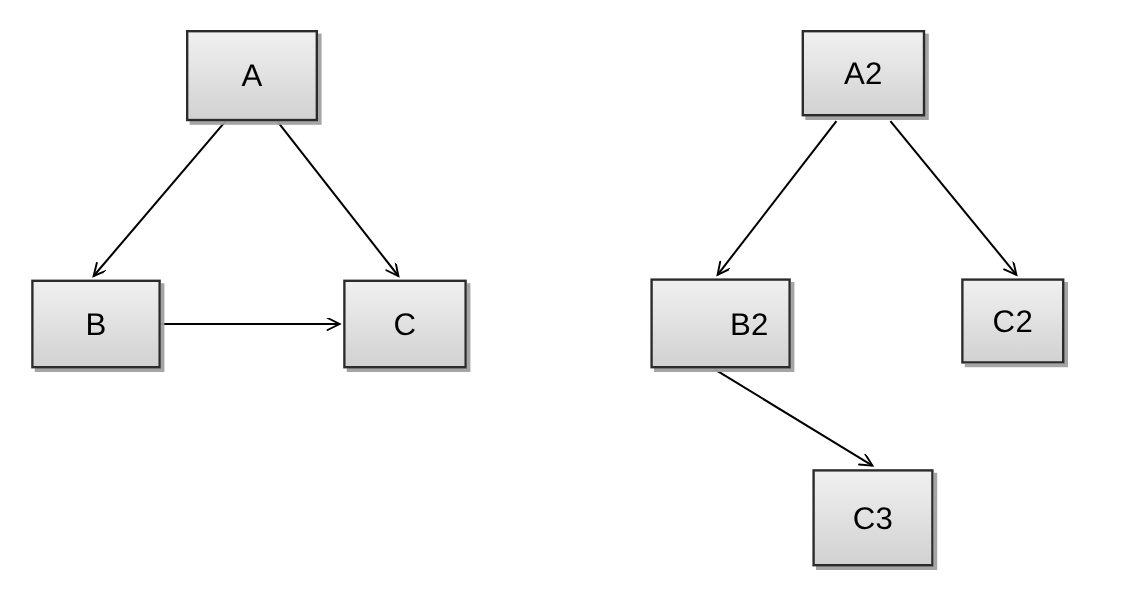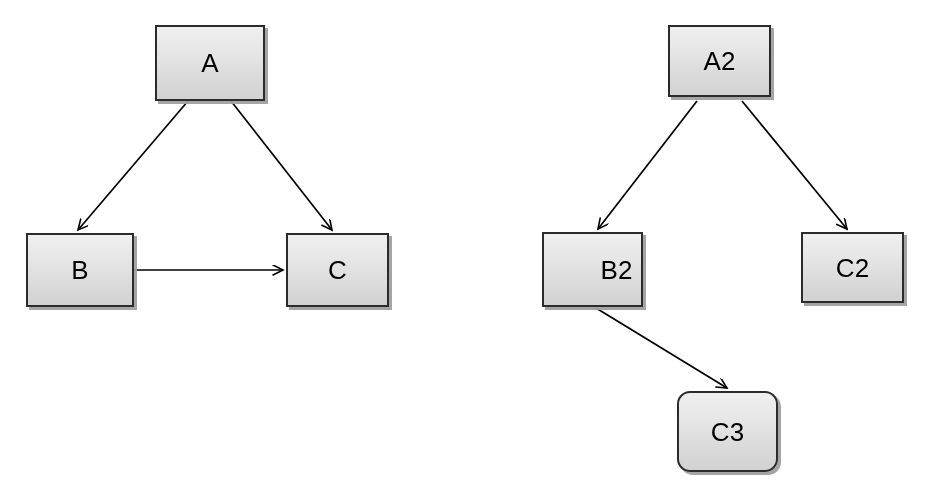--- a/index.html
+++ b/index.html
@@ -75,24 +75,24 @@
       </div>
       <div class="node" style="left: 26px; top: 233px; width: 108px; height: 74px;">
         <span class="node-label">B</span>
       </div>
       <div class="node" style="left: 286px; top: 233px; width: 103px; height: 74px;">
         <span class="node-label">C</span>
       </div>
       <div class="node" style="left: 668px; top: 25px; width: 103px; height: 72px;">
         <span class="node-label">A2</span>
       </div>
-      <div class="node" style="left: 542px; top: 232px; width: 101px; height: 75px; padding-left: 48px;">
+      <div class="node" style="left: 542px; top: 232px; width: 117px; height: 75px; padding-left: 48px;">
         <span class="node-label">B2</span>
       </div>
-      <div class="node" style="left: 801px; top: 232px; width: 103px; height: 71px;">
+      <div class="node" style="left: 801px; top: 232px; width: 86px; height: 71px;">
         <span class="node-label">C2</span>
       </div>
-      <div class="node" style="left: 677px; top: 391px; width: 101px; height: 81px; border-radius: 13px;">
+      <div class="node" style="left: 677px; top: 391px; width: 101px; height: 81px;">
         <span class="node-label">C3</span>
       </div>
     </div>
 
 </div>
 
 </body></html>

